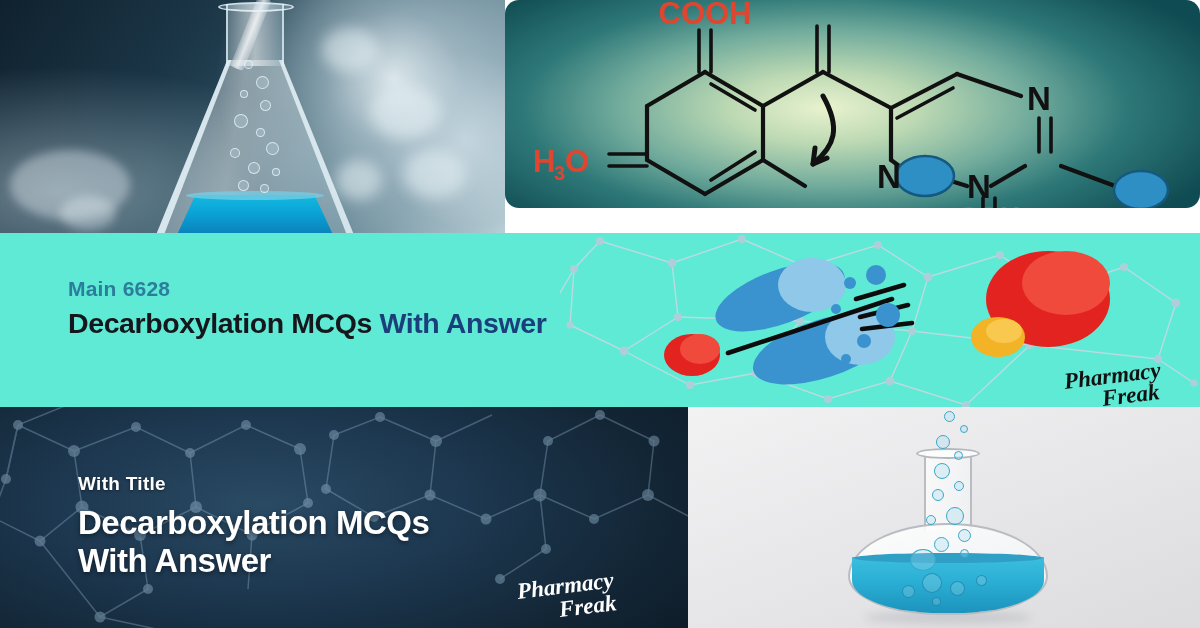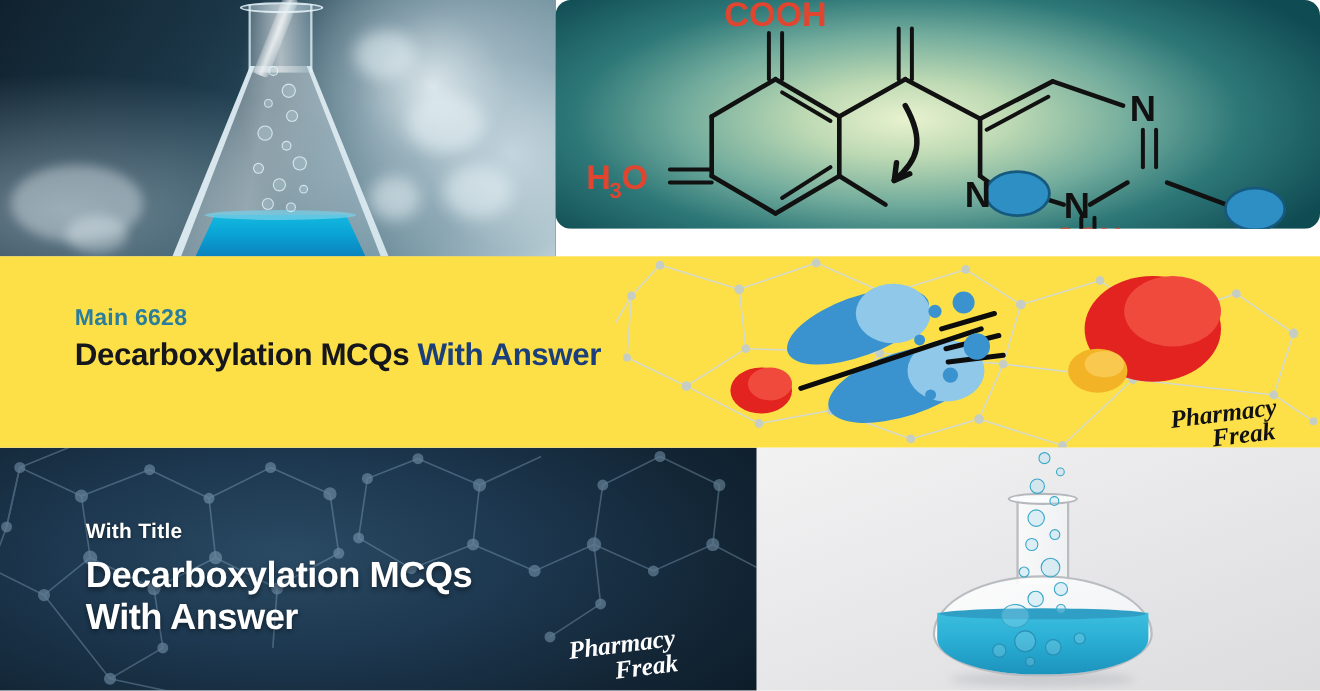--- a/index.html
+++ b/index.html
@@ -48,21 +48,21 @@
 
   
   .panel-tr { position:absolute; left:505px; top:0; width:695px; height:208px; overflow:hidden;border-radius:14px; }
   .tr-bg { position:absolute; inset:0;
            background: radial-gradient(ellipse 62% 78% at 46% 52%, #e9f2cf 0%, #bcd9b3 22%, #71ab9c 48%, #2e7878 70%, #0f4b52 100%); }
   .chem { position:absolute; inset:0; }
   .chem text { font-family:"Liberation Sans", sans-serif; }
 
   
   .band { position:absolute; left:0; top:233px; width:1200px; height:174px;
-          background:#fde047; overflow:hidden; }
+          background:#5eead4; overflow:hidden; }
   .band-net { position:absolute; right:0; top:0; width:640px; height:174px; opacity:.85; }
   .band-text { position:absolute; left:68px; top:44px; }
   .eyebrow { font-size:21px; font-weight:bold; color:#2b7e9b; letter-spacing:.2px; }
   .bandtitle { margin-top:6px; font-size:28.5px; font-weight:bold; letter-spacing:-.4px;
                color:#15171c; white-space:nowrap;text-align:right; }
   .bandtitle .ans { color:#1b3f7a; }
   .sig-dark { position:absolute; left:1063px; top:370px; width:130px; height:38px;
               color:#111; }
   .sig-light{ position:absolute; left:516px; top:578px; width:140px; height:42px; color:#fff; }
   .sig svg { width:100%; height:100%; overflow:visible; }

